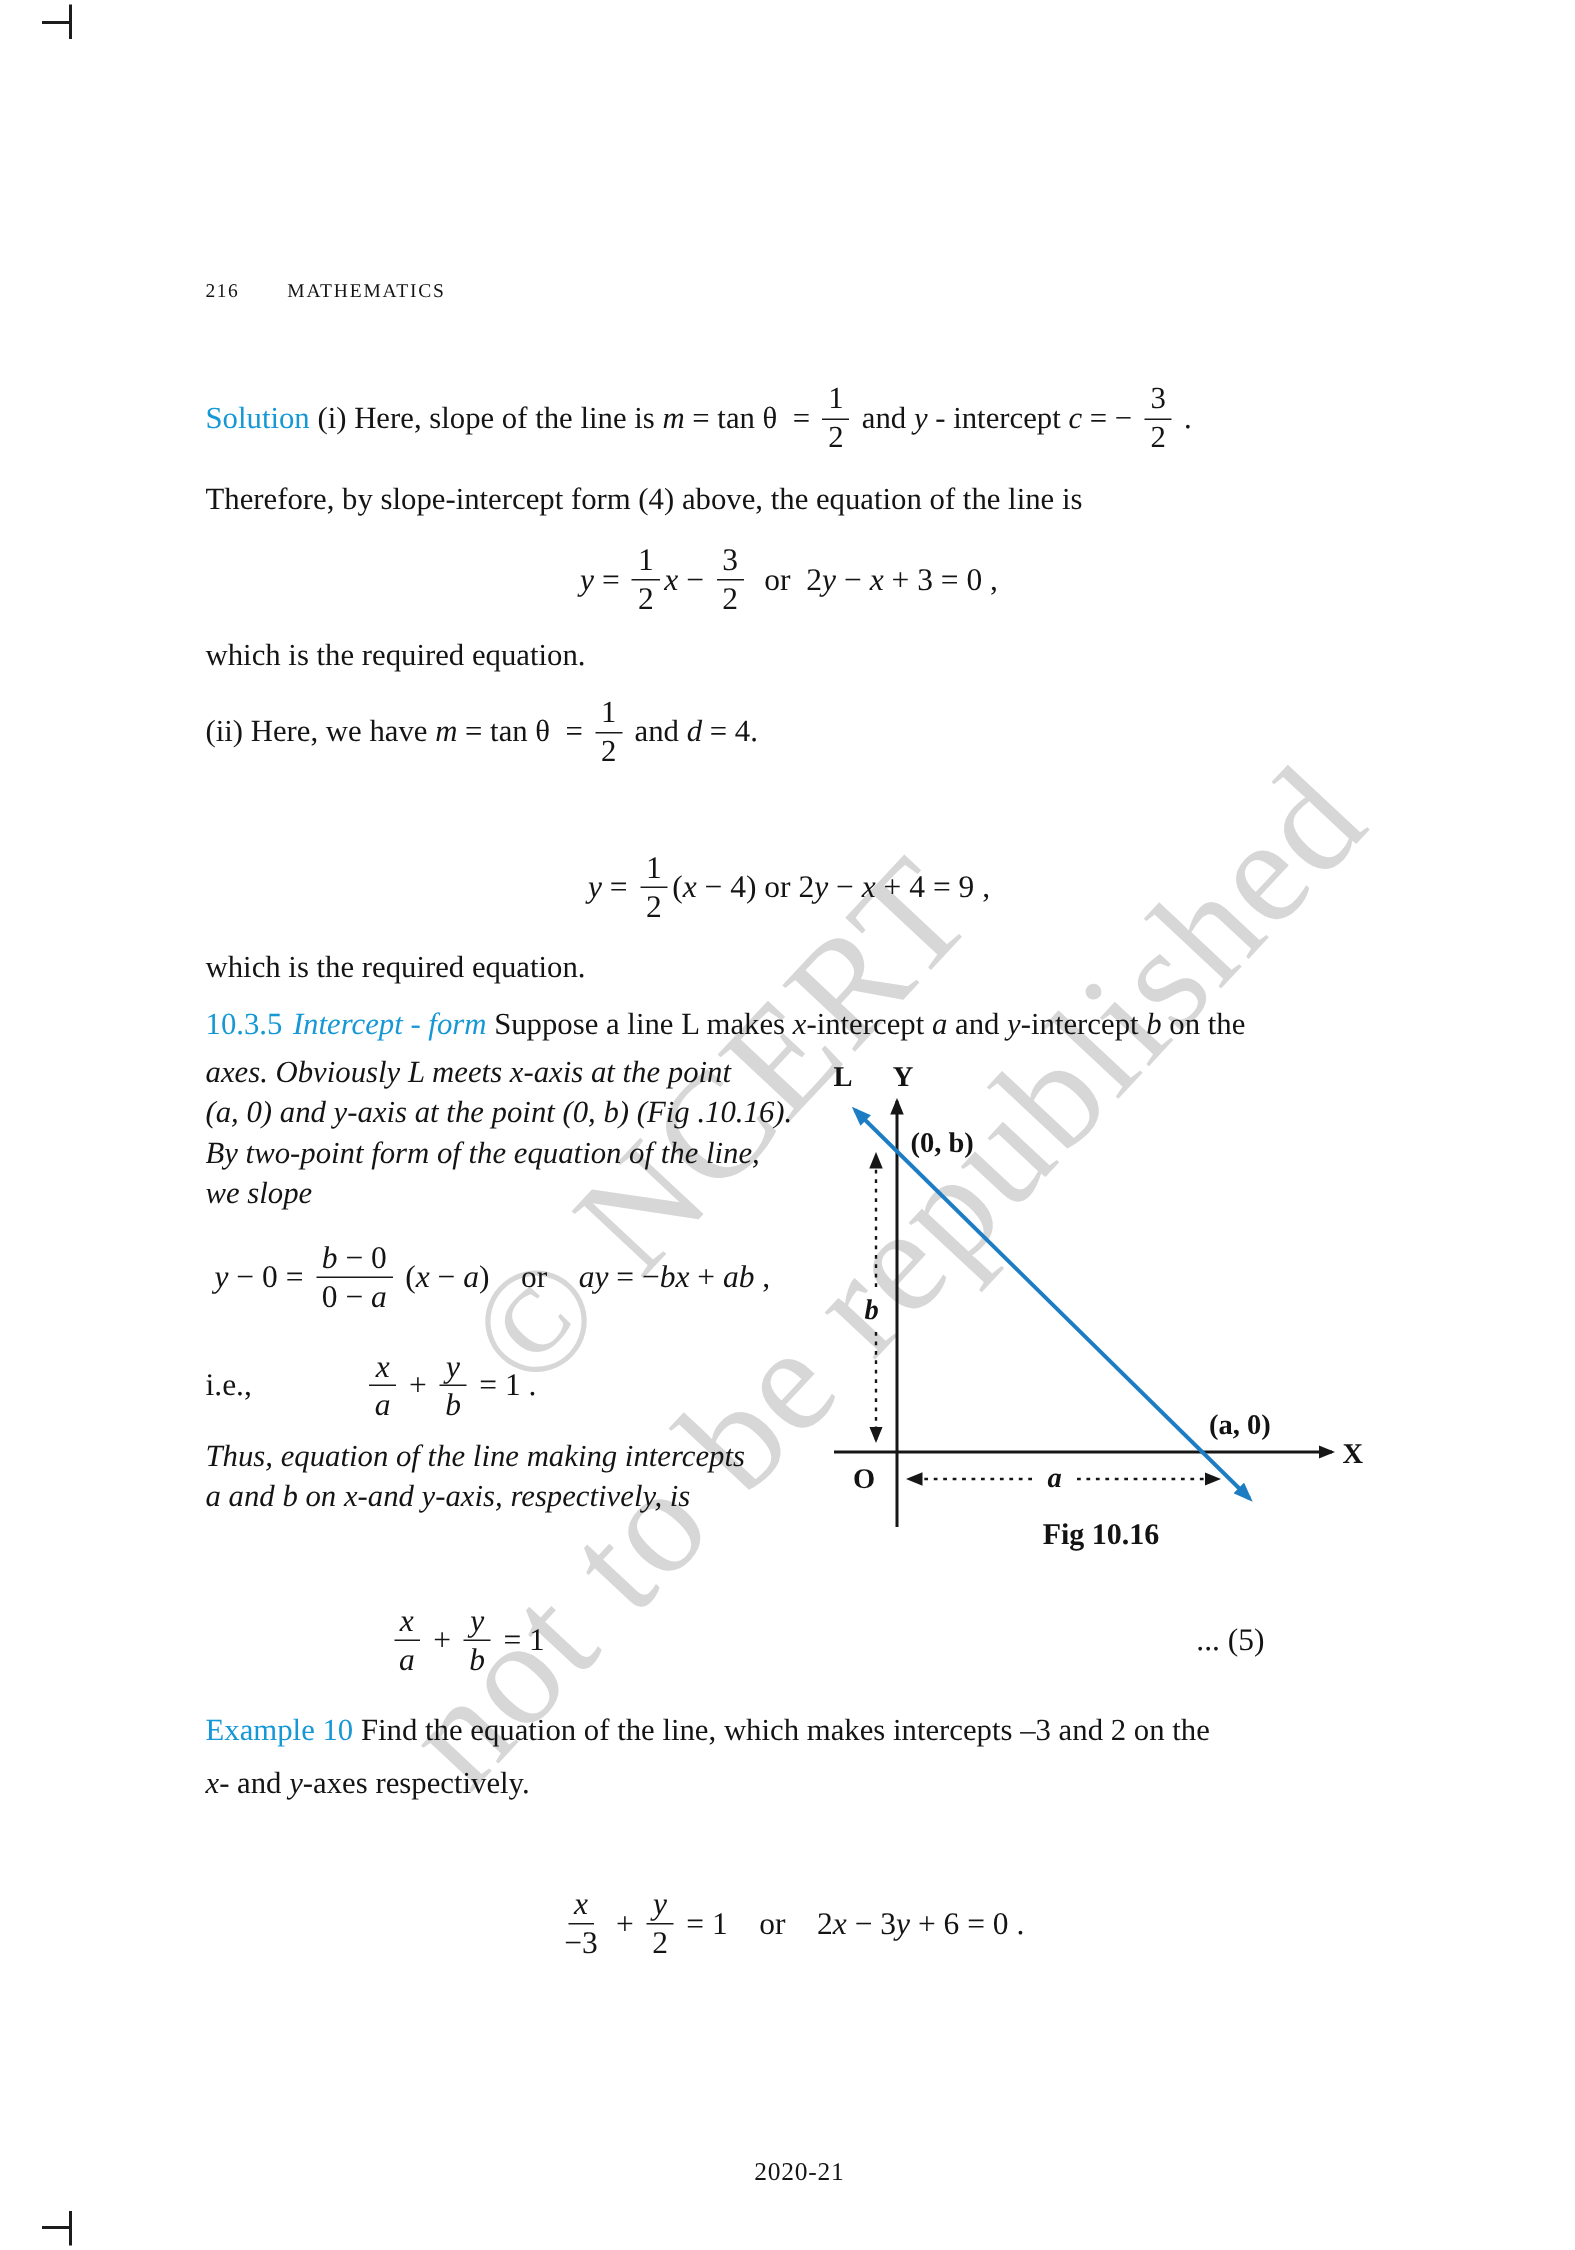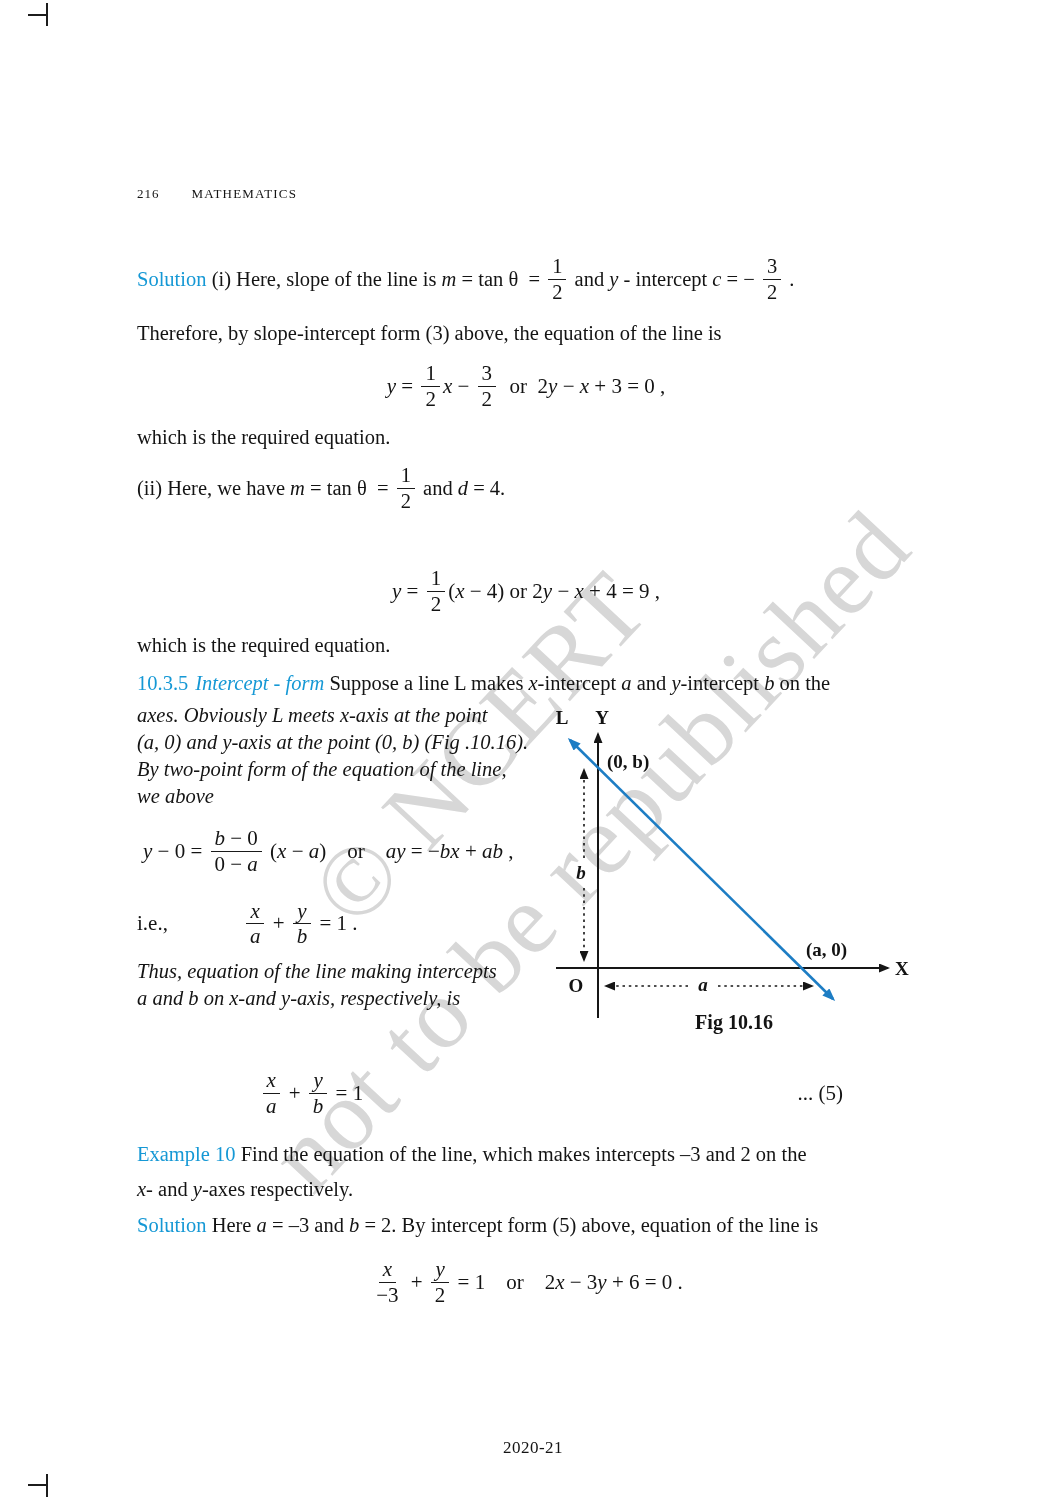--- a/index.html
+++ b/index.html
@@ -66,21 +66,21 @@
     <span class="frac"><span class="fn">1</span><span class="fd">2</span></span>
     <span> and </span>
     <i>y</i>
     <span> - intercept </span>
     <i>c</i>
     <span> = − </span>
     <span class="frac"><span class="fn">3</span><span class="fd">2</span></span>
     <span> .</span>
   </div>
 
-  <div class="tline" style="top:320px;"><span>Therefore, by slope-intercept form (3) above, the equation of the line is</span></div>
+  <div class="tline" style="top:320px;"><span>Therefore, by slope-intercept form (4) above, the equation of the line is</span></div>
 
   <div class="flexline eqc" style="top:355px;height:62px;">
     <i>y</i>
     <span> = </span>
     <span class="frac"><span class="fn">1</span><span class="fd">2</span></span>
     <i>x</i>
     <span> − </span>
     <span class="frac"><span class="fn">3</span><span class="fd">2</span></span>
     <span>  or  </span>
     <span>2</span>
@@ -121,21 +121,21 @@
   </div>
 
   <div class="tline" style="top:632px;"><span>which is the required equation.</span></div>
 
   <div class="tline" style="top:670px;"><span class="blue">10.3.5</span><span class="blue bi" style="margin-left:7px;">Intercept - form</span><span> Suppose a line L makes </span><i>x</i><span>-intercept </span><i>a</i><span> and </span><i>y</i><span>-intercept </span><i>b</i><span> on the</span></div>
 
   <div class="leftcol">
     <div class="lline"><span>axes. Obviously L meets </span><i>x</i><span>-axis at the point</span></div>
     <div class="lline"><span>(</span><i>a</i><span>, 0) and </span><i>y</i><span>-axis at the point (0, </span><i>b</i><span>) (Fig .10.16).</span></div>
     <div class="lline"><span>By two-point form of the equation of the line,</span></div>
-    <div class="lline"><span>we above</span></div>
+    <div class="lline"><span>we slope</span></div>
 
     <div class="leq" style="margin-top:16px;margin-left:6px;">
       <i>y</i>
       <span> − 0 = </span>
       <span class="frac"><span class="fn"><i>b</i><span> − 0</span></span><span class="fd"><span>0 − </span><i>a</i></span></span>
       <span> (</span>
       <i>x</i>
       <span> − </span>
       <i>a</i>
       <span>)</span>
@@ -197,21 +197,20 @@
     <span class="frac" style="margin-left:125px;"><span class="fn"><i>x</i></span><span class="fd"><i>a</i></span></span>
     <span> + </span>
     <span class="frac"><span class="fn"><i>y</i></span><span class="fd"><i>b</i></span></span>
     <span> = 1</span>
     <span style="margin-left:auto;margin-right:72px;">... (5)</span>
   </div>
 
   <div class="tline" style="top:1141px;"><span class="blue">Example 10</span><span> Find the equation of the line, which makes intercepts –3 and 2 on the</span></div>
   <div class="tline" style="top:1176px;"><i>x</i><span>- and </span><i>y</i><span>-axes respectively.</span></div>
 
-  <div class="tline" style="top:1212px;"><span class="blue">Solution</span><span> Here </span><i>a</i><span> = –3 and </span><i>b</i><span> = 2. By intercept form (5) above, equation of the line is</span></div>
 
   <div class="flexline eqc" style="top:1250px;height:64px;">
     <span class="frac"><span class="fn"><i>x</i></span><span class="fd">−3</span></span>
     <span> + </span>
     <span class="frac"><span class="fn"><i>y</i></span><span class="fd">2</span></span>
     <span> = 1</span>
     <span>    or    </span>
     <span>2</span>
     <i>x</i>
     <span> − 3</span>

